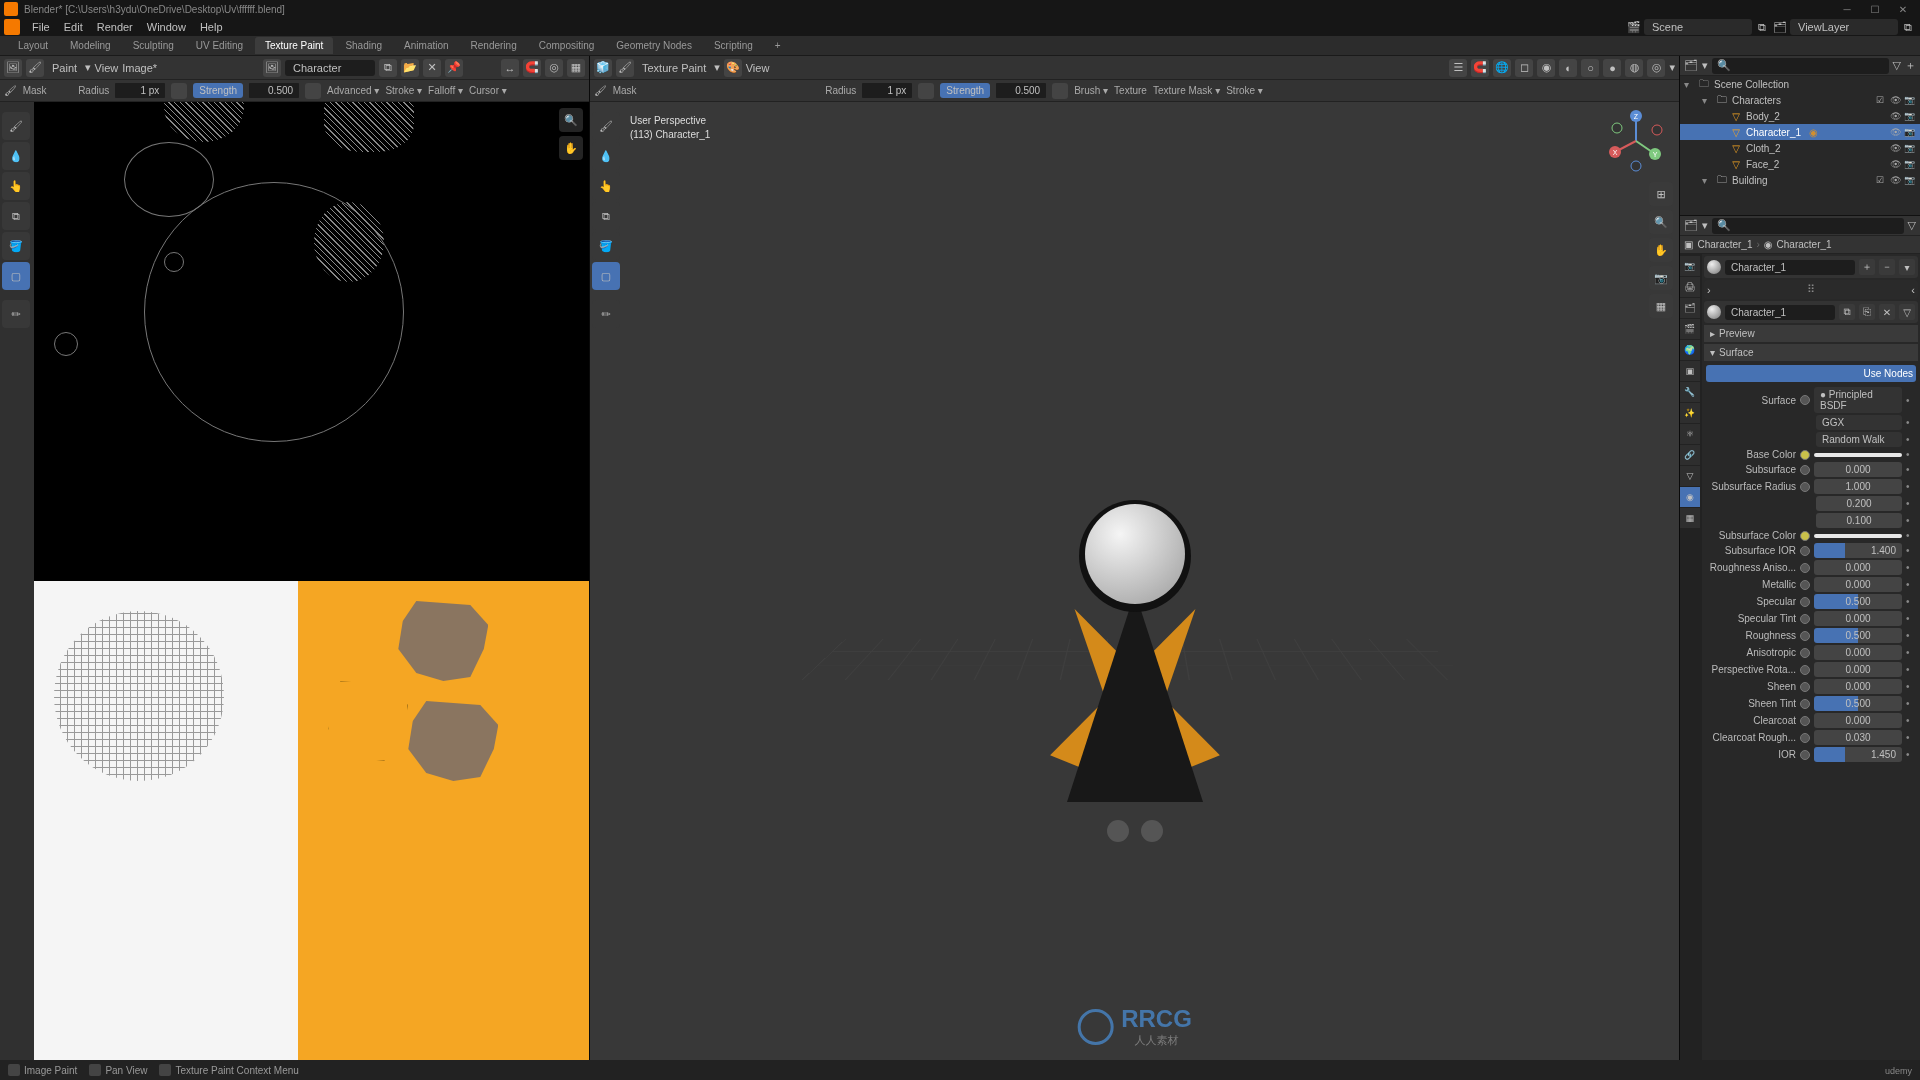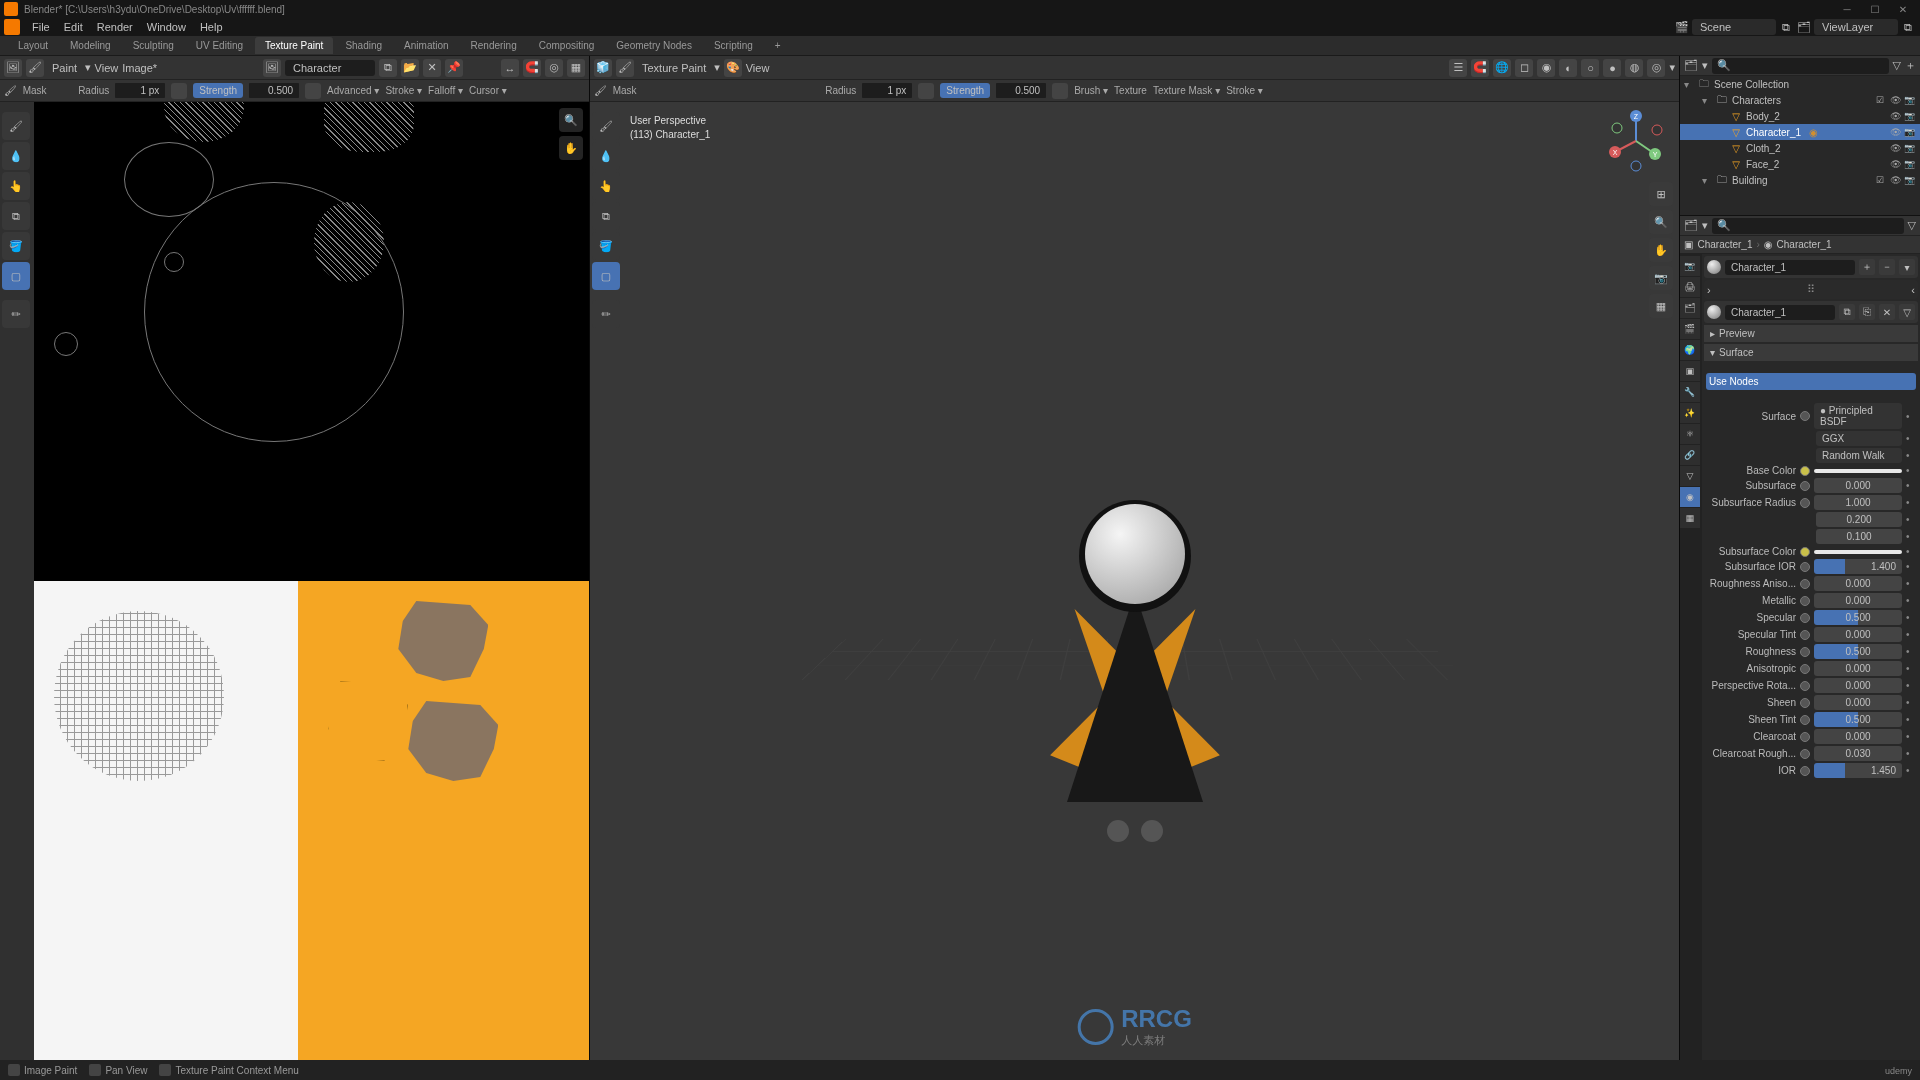--- a/index.html
+++ b/index.html
@@ -9,21 +9,21 @@
 .title-bar { height: 18px; background: #161616; display: flex; align-items: center; padding: 0 4px; font-size: 10px; color: #888; }
 .title-bar .app-icon { width: 14px; height: 14px; background: #f57900; border-radius: 2px; margin-right: 6px; }
 .title-bar .window-controls { margin-left: auto; display: flex; gap: 2px; }
 .title-bar .window-controls span { width: 26px; height: 14px; display: flex; align-items: center; justify-content: center; cursor: pointer; }
 
 
 .top-menu { height: 18px; background: #161616; display: flex; align-items: center; padding: 0 4px; gap: 2px; font-size: 11px; }
 .top-menu .app-logo { width: 16px; height: 16px; background: #f57900; border-radius: 2px; margin-right: 4px; }
 .top-menu span { padding: 0 6px; cursor: pointer; }
 .top-menu .spacer { flex: 1; }
-.top-menu .scene-field { background: #2a2a2a; padding: 2px 8px; border-radius: 3px; width: 84px; }
+.top-menu .scene-field { background: #2a2a2a; padding: 2px 8px; border-radius: 3px; width: 108px; }
 .top-menu .icon-btn { width: 16px; height: 16px; display: flex; align-items: center; justify-content: center; }
 
 
 .workspace-tabs { height: 20px; background: #2c2c2c; display: flex; align-items: center; padding: 0 8px; gap: 2px; font-size: 10px; border-bottom: 1px solid #1a1a1a; }
 .workspace-tabs span { padding: 3px 10px; cursor: pointer; color: #999; }
 .workspace-tabs span.active { background: #3c3c3c; color: #fff; border-radius: 3px 3px 0 0; }
 
 
 .main { display: flex; height: calc(100% - 76px); }
 
@@ -109,42 +109,42 @@
 .properties { flex: 1; display: flex; background: #282828; overflow: hidden; }
 .prop-tabs { width: 22px; background: #222; display: flex; flex-direction: column; gap: 1px; padding-top: 2px; }
 .prop-tabs .pt { width: 20px; height: 20px; background: #2e2e2e; display: flex; align-items: center; justify-content: center; cursor: pointer; font-size: 9px; }
 .prop-tabs .pt.active { background: #4772b3; }
 .prop-body { flex: 1; overflow-y: auto; padding: 2px; }
 .prop-header-row { display: flex; align-items: center; gap: 4px; background: #333; padding: 3px; border-radius: 3px; margin-bottom: 2px; }
 .prop-header-row .mat-ball { width: 14px; height: 14px; border-radius: 50%; background: radial-gradient(circle at 35% 30%, #eee, #777); }
 .prop-field { flex: 1; background: #1d1d1d; padding: 2px 6px; border-radius: 3px; font-size: 10px; }
 .prop-header-row .ctl { width: 16px; height: 16px; background: #3a3a3a; border-radius: 2px; display: flex; align-items: center; justify-content: center; font-size: 10px; }
 .prop-section-head { background: #3a3a3a; padding: 3px 6px; font-size: 10px; display: flex; align-items: center; gap: 4px; margin-top: 2px; }
-.use-nodes-btn { background: #4772b3; color: #fff; text-align: left; padding: 3px; border-radius: 3px; margin: 12px 2px; font-size: 10px; }
+.use-nodes-btn { background: #4772b3; color: #fff; text-align: right; padding: 3px; border-radius: 3px; margin: 4px 2px; font-size: 10px; }
 .prop-row { display: flex; align-items: center; padding: 1px 2px; gap: 4px; font-size: 10px; }
 .prop-row .plabel { width: 90px; text-align: right; color: #bbb; }
 .prop-row .pdot { width: 10px; height: 10px; border-radius: 50%; background: #555; border: 1px solid #777; }
 .prop-row .pdot.yellow { background: #c9c04a; }
 .prop-row .pval { flex: 1; background: #444; padding: 2px 6px; border-radius: 3px; text-align: center; }
 .prop-row .pval.blue { background: linear-gradient(to right, #4772b3 50%, #444 50%); }
 .prop-row .pval.blue35 { background: linear-gradient(to right, #4772b3 35%, #444 35%); text-align: right; }
 .prop-row .pval.color-white { background: #e8e8e8; }
 .prop-row .pmenu { width: 10px; color: #888; }
 .prop-row .pdrop { flex: 1; background: #333; padding: 2px 6px; border-radius: 3px; text-align: left; }
 
 
 .status-bar { position: absolute; bottom: 0; left: 0; right: 0; height: 20px; background: #222; display: flex; align-items: center; padding: 0 8px; gap: 12px; font-size: 10px; color: #999; }
 .status-bar .sb-item { display: flex; align-items: center; gap: 4px; }
 .status-bar .sb-icon { width: 12px; height: 12px; background: #444; border-radius: 2px; }
 
 
 .breadcrumb { display: flex; align-items: center; gap: 4px; background: #333; padding: 3px 4px; font-size: 10px; border-bottom: 1px solid #222; }
 .breadcrumb .sep { color: #666; }
 
-.watermark { position: absolute; left: 50%; bottom: 12px; transform: translateX(-50%); font-size: 24px; color: #4a90d9; opacity: 0.7; display: flex; align-items: center; gap: 8px; z-index: 10; }
+.watermark { position: absolute; left: 50%; bottom: 12px; transform: translateX(-50%); font-size: 24px; color: #4a90d9; opacity: 0.7; display: flex; align-items: center; gap: 8px; z-index: 10; text-align: center; }
 .watermark .wm-icon { width: 36px; height: 36px; border: 3px solid #4a90d9; border-radius: 50%; }
 .udemy-mark { position: absolute; right: 8px; bottom: 4px; font-size: 9px; color: #888; }
 
 </style>
 </head>
 <body>
 
 <div class="title-bar">
   <div class="app-icon"></div>
   <span>Blender* [C:\Users\h3ydu\OneDrive\Desktop\Uv\ffffff.blend]</span>

